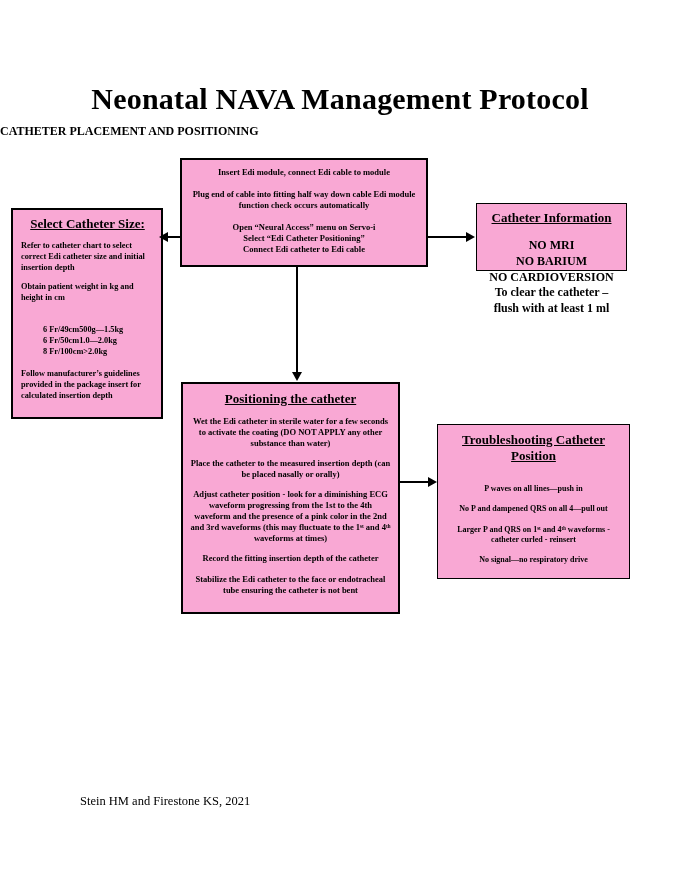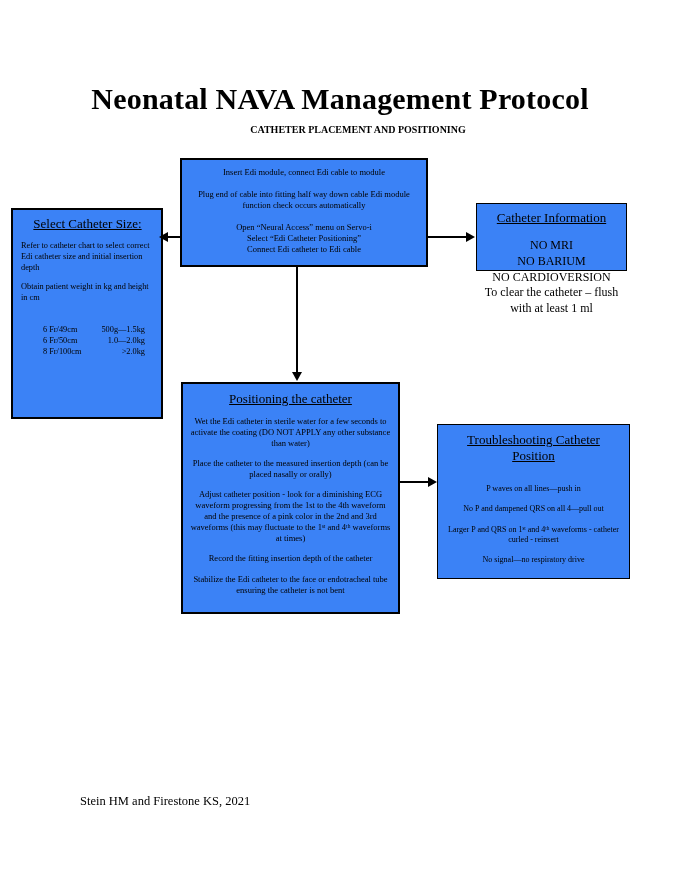--- a/index.html
+++ b/index.html
@@ -24,29 +24,29 @@
     text-align: center;
     font-size: 30px;
     font-weight: bold;
     letter-spacing: 0.2px;
   }
   .page-subtitle {
     position: absolute;
     top: 124px;
     left: 0;
     width: 620px;
-    text-align: center;
-    font-size: 10px;
+    text-align: left;
+    font-size: 12px;
     font-weight: bold;
-    padding-left: 48px;
   }
   .box {
     position: absolute;
-    background: #3b82f6;
+    background: #f9a8d4;
     box-sizing: border-box;
+    font-weight: bold;
   }
   .border-2 { border: 2px solid #000; }
   .border-1 { border: 1.5px solid #000; }
   .box-title {
     text-align: center;
     font-size: 13px;
     text-decoration: underline;
     margin: 4px 0 0 0;
   }
   .body-text {
@@ -61,21 +61,20 @@
   .setup-box p { margin: 0 0 11px 0; }
   .select-box {
     left: 11px; top: 208px; width: 152px; height: 211px;
     padding: 2px 7px 0 8px;
   }
   .select-box .body-text { font-size: 8.3px; }
   .select-box p { margin: 9px 0 0 0; }
   .size-table { margin: 20px 0 0 22px; width: 102px; }
   .size-row {
     display: flex;
-    justify-content: space-between;
     font-size: 8.3px;
     line-height: 1.35;
   }
   .select-footnote { margin-top: 12px !important; }
   .info-box {
     left: 476px; top: 203px; width: 151px; height: 68px;
     padding: 2px 5px 0 5px;
   }
   .info-box .body-text { font-size: 12px; line-height: 1.32; }
   .info-box .info-lines { margin-top: 12px; }
@@ -134,20 +133,21 @@
         </div>
         <div class="size-row">
           <span>6 Fr/50cm</span>
           <span>1.0—2.0kg</span>
         </div>
         <div class="size-row">
           <span>8 Fr/100cm</span>
           <span>&gt;2.0kg</span>
         </div>
       </div>
+      <p class="select-footnote">Follow manufacturer’s guidelines provided in the package insert for calculated insertion depth</p>
     </div>
   </div>
 
   <div class="box border-1 info-box centered">
     <div class="box-title">Catheter Information</div>
     <div class="body-text info-lines">
       <div>NO MRI</div>
       <div>NO BARIUM</div>
       <div>NO CARDIOVERSION</div>
       <div>To clear the catheter – flush  with at least 1 ml</div>

